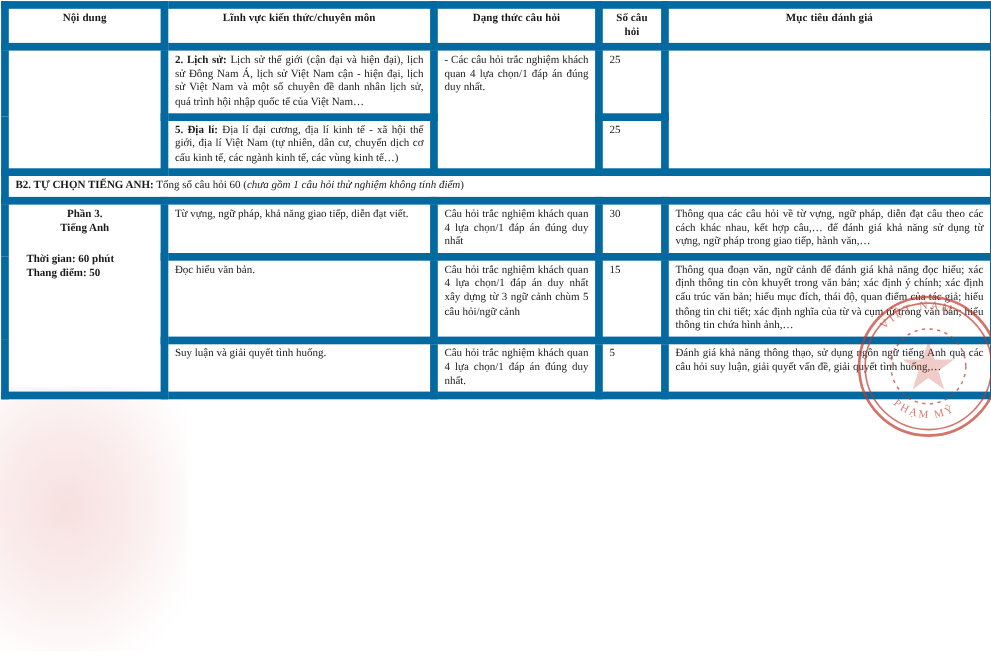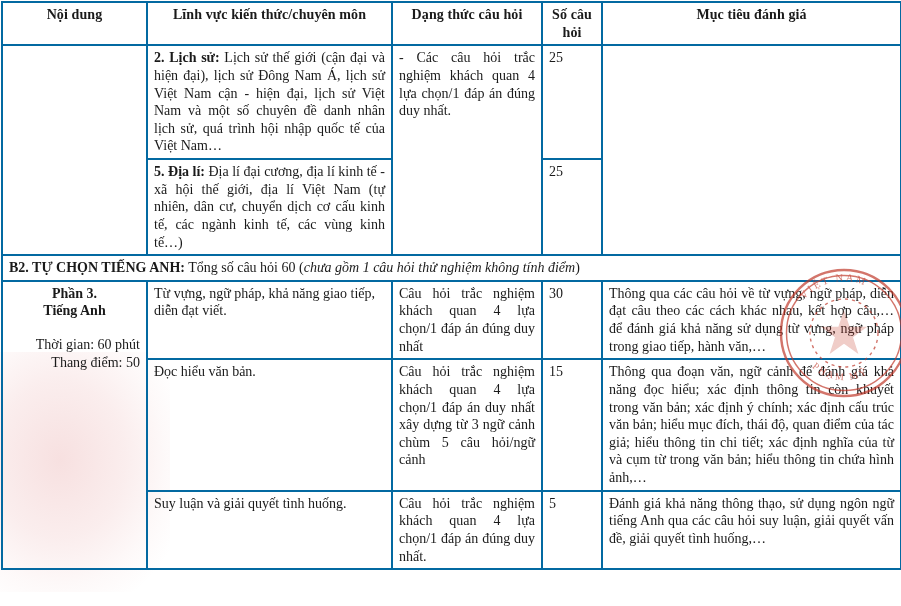--- a/index.html
+++ b/index.html
@@ -52,24 +52,24 @@
   table.grid {
     position: relative;
     z-index: 2;
     border-collapse: collapse;
     width: 899px;
     margin: 1px 0 0 1px;
     table-layout: fixed;
     background: transparent;
   }
   table.grid td, table.grid th {
-    border: 2px solid #0369a1;
+    border: 7px solid #0369a1;
     padding: 3px 6px;
     vertical-align: top;
-    font-size: 14px;
+    font-size: 10px;
     line-height: 1.26;
     background: transparent;
   }
 
   
   col.c1 { width: 145px; }
   col.c2 { width: 245px; }
   col.c3 { width: 150px; }
   col.c4 { width: 60px; }
   col.c5 { width: 299px; }
@@ -98,21 +98,21 @@
   td.sec .b { font-weight: bold; }
 
   .part-cell {
     text-align: center;
     vertical-align: top;
     padding-top: 6px;
     font-size: 15.2px;
     line-height: 1.3;
   }
   .part-title { font-weight: bold; }
-  .part-meta { margin-top: 16px; text-align: right; padding-left: 10px; }
+  .part-meta { margin-top: 16px; text-align: left; padding-left: 10px; font-weight: bold; }
   .part-meta div { white-space: nowrap; }
 
   td.wrapcell { vertical-align: middle; }
 </style>
 </head>
 <body>
 
 <div id="page">
 
   <div class="wash-left"></div>

